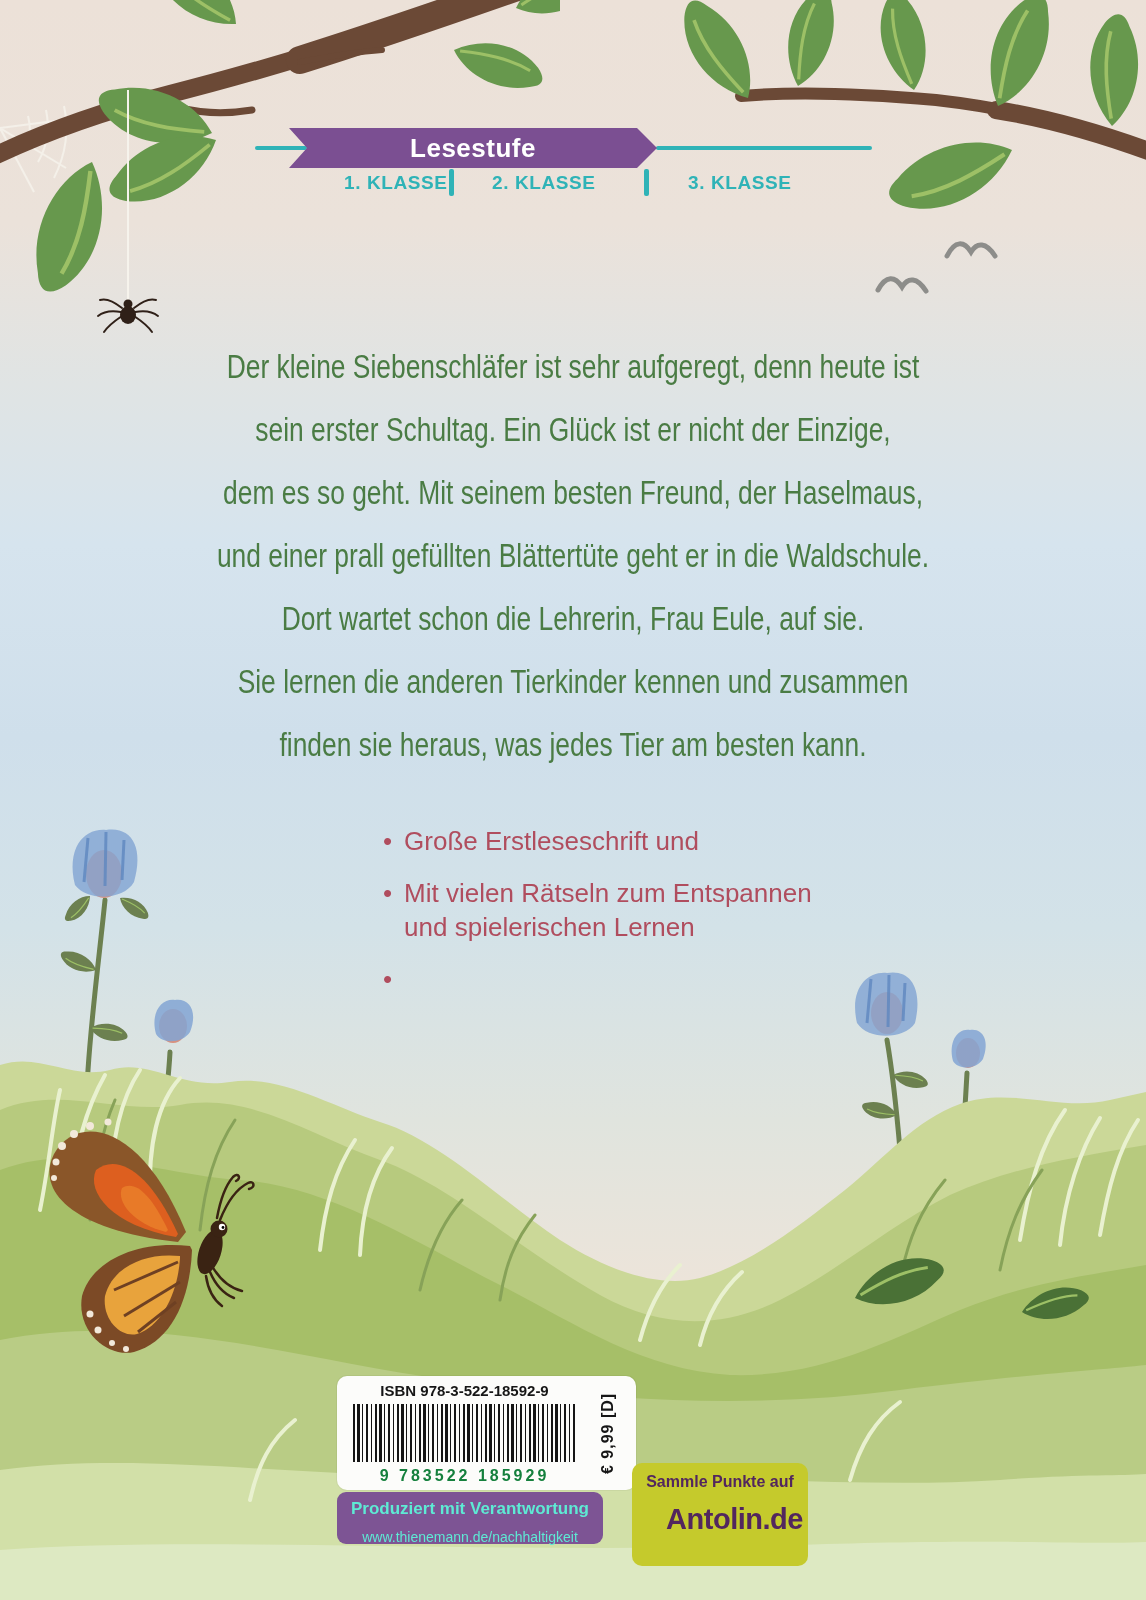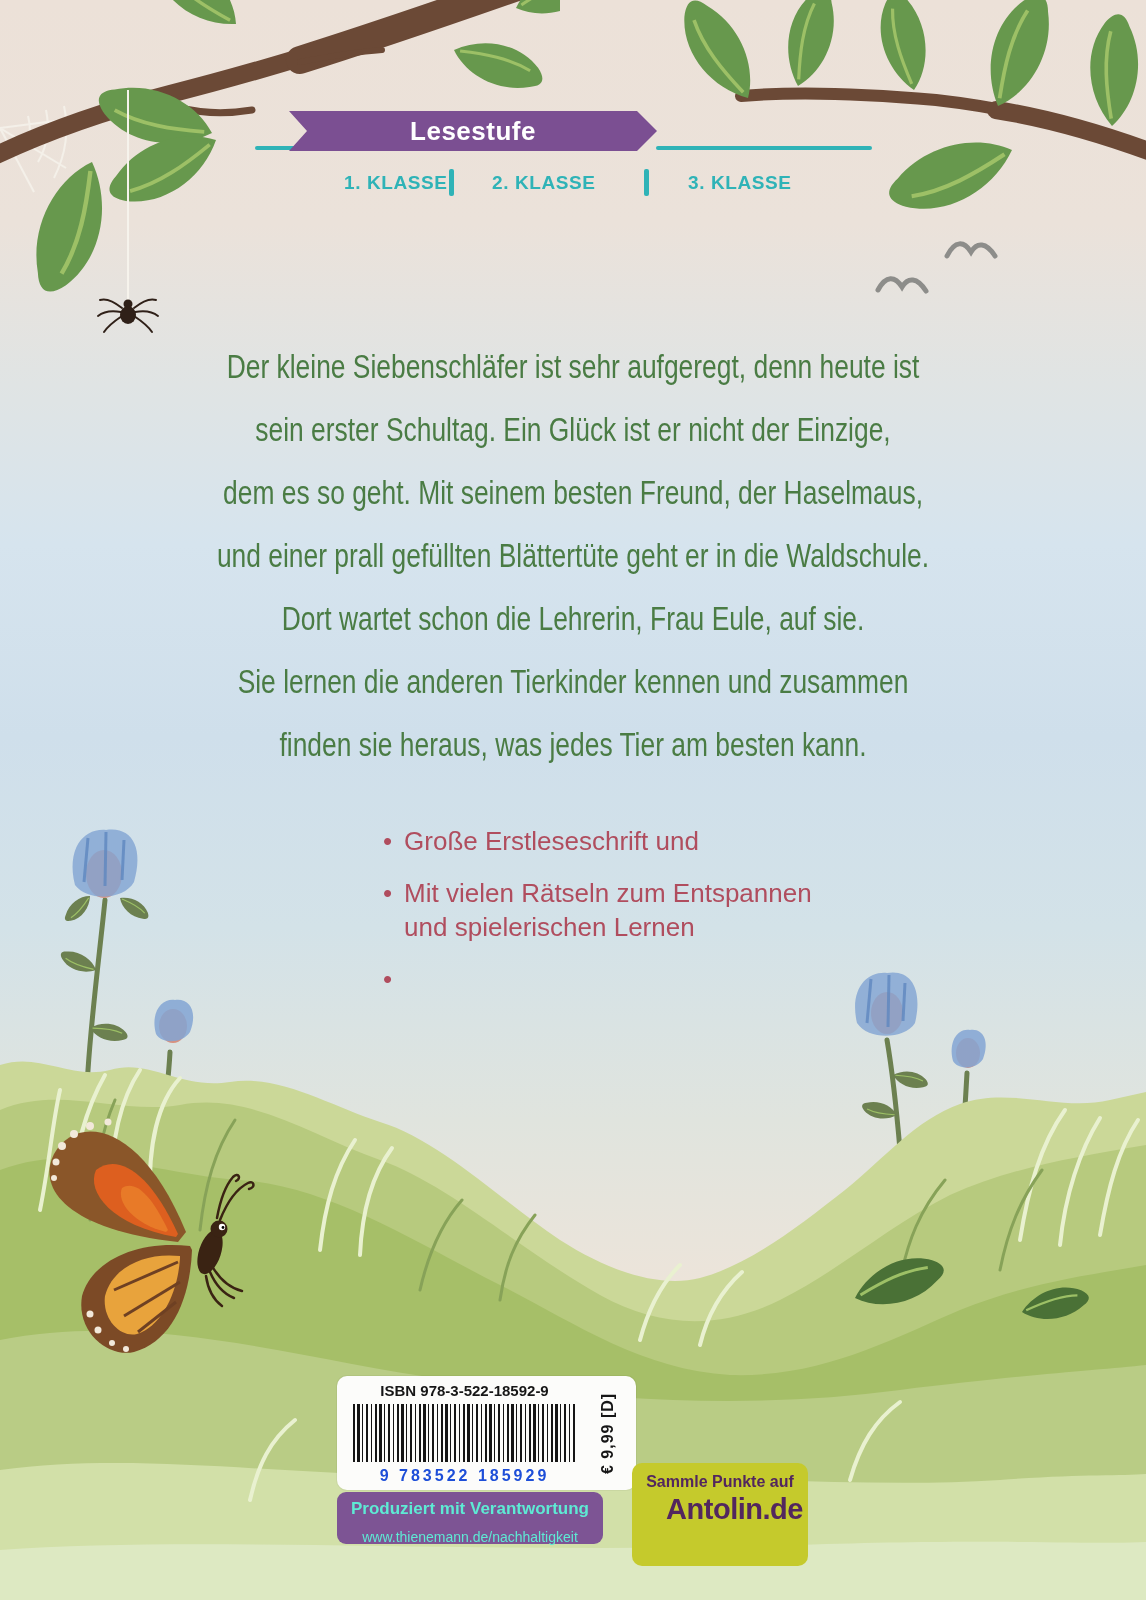--- a/index.html
+++ b/index.html
@@ -10,21 +10,21 @@
       #ece1d8 0%, #ebe2da 14%, #e0e4e4 24%, #d6e4ee 34%,
       #cfdfeb 46%, #d3e2e8 58%, #e0e4de 70%, #ece4da 80%,
       #f0e7de 92%, #efe6dd 100%);
   }
   svg{display:block;position:absolute;}
   
   .line{position:absolute;top:146px;height:4px;background:#2fb3b7;border-radius:2px;}
   .line.left{left:255px;width:52px;}
   .line.right{left:656px;width:216px;}
   .ribbon{
-    position:absolute;left:289px;top:111px;width:368px;height:40px;background:#7b4f92;
+    position:absolute;left:289px;top:128px;width:368px;height:40px;background:#7b4f92;
     clip-path:polygon(0 0,348px 0,368px 20px,348px 40px,0 40px,18px 20px);
     display:flex;align-items:center;justify-content:center;
   }
   .ribbon span{color:#ffffff;font-size:26px;font-weight:700;letter-spacing:.5px;}
   .klasse{position:absolute;top:172px;color:#2fb3b7;font-size:19px;font-weight:700;letter-spacing:.6px;white-space:nowrap;}
   .k1{left:312px;margin-left:32px;} .k2{left:492px;} .k3{left:688px;}
   .kdiv{position:absolute;top:169px;width:5px;height:27px;background:#2fb3b7;border-radius:2px;}
   .d1{left:449px;} .d2{left:644px;}
   
   .blurb{
@@ -38,31 +38,31 @@
   .bullet{margin-right:12px;line-height:34px;}
   .flines div{line-height:34px;}
   
   .isbn-box{position:absolute;left:337px;top:1376px;width:263px;height:114px;background:#fcfcfa;border-radius:10px;box-shadow:0 0 0 1px rgba(0,0,0,.04);padding-left:36px;}
   .isbn-label{position:absolute;left:8px;right:52px;top:6px;text-align:center;font-size:15px;font-weight:700;color:#161616;white-space:nowrap;}
   .bars{position:absolute;left:16px;right:60px;top:28px;bottom:28px;
     background:repeating-linear-gradient(90deg,
       #151515 0 2px,transparent 2px 4px,#151515 4px 7px,transparent 7px 9px,
       #151515 9px 10px,transparent 10px 13px,#151515 13px 15px,transparent 15px 18px,
       #151515 18px 19px,transparent 19px 22px);}
-  .digits{position:absolute;left:10px;right:54px;bottom:5px;text-align:center;font-size:16px;font-weight:700;color:#1d4ed8;letter-spacing:3px;white-space:nowrap;}
+  .digits{position:absolute;left:10px;right:54px;bottom:5px;text-align:center;font-size:16px;font-weight:700;color:#15803d;letter-spacing:3px;white-space:nowrap;}
   .price{position:absolute;right:4px;top:0;bottom:0;width:48px;display:flex;align-items:center;justify-content:center;
     writing-mode:vertical-rl;transform:rotate(180deg);font-size:16px;font-weight:700;color:#161616;letter-spacing:1px;white-space:nowrap;}
   
   .sustain-box{position:absolute;left:337px;top:1492px;width:266px;height:52px;background:#7d5494;border-radius:9px;color:#5eead4;text-align:center;}
   .sustain-box .l1{font-size:17px;font-weight:700;margin-top:7px;white-space:nowrap;}
   .sustain-box .l2{font-size:14px;margin-top:10px;white-space:nowrap;}
   
   .antolin-box{position:absolute;left:632px;top:1463px;width:176px;height:103px;background:#c5ca2c;border-radius:10px;color:#52265e;text-align:center;}
   .antolin-box .l1{font-size:16px;font-weight:700;margin-top:10px;white-space:nowrap;}
-  .antolin-box .l2{font-size:29px;font-weight:800;letter-spacing:-.5px;margin-top:2px;white-space:nowrap;padding-left:29px;}
+  .antolin-box .l2{font-size:29px;font-weight:800;letter-spacing:-.5px;margin-top:12px;white-space:nowrap;padding-left:29px;}
 </style>
 </head>
 <body>
 
 <div class="cover">
 
   <svg style="left:0;top:0;" width="560" height="370" viewBox="0 0 560 370">
     <defs>
       <g id="leaf">
         <path d="M0,0 C14,-16 38,-22 56,-12 C64,-7 64,-2 56,2 C38,14 14,12 0,0 Z"></path>

